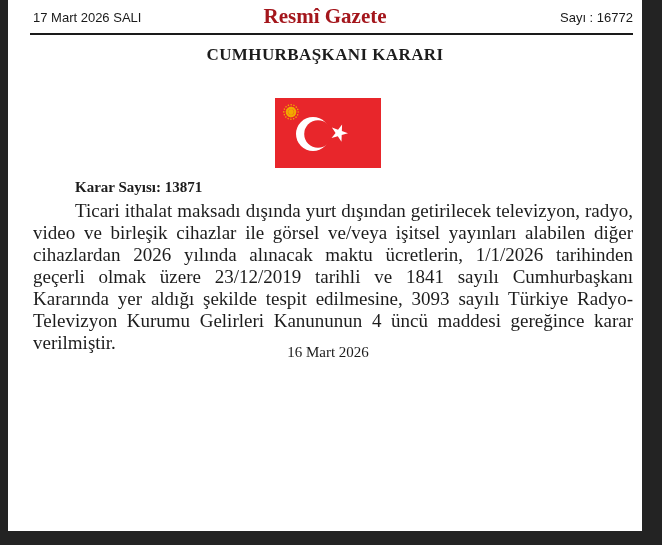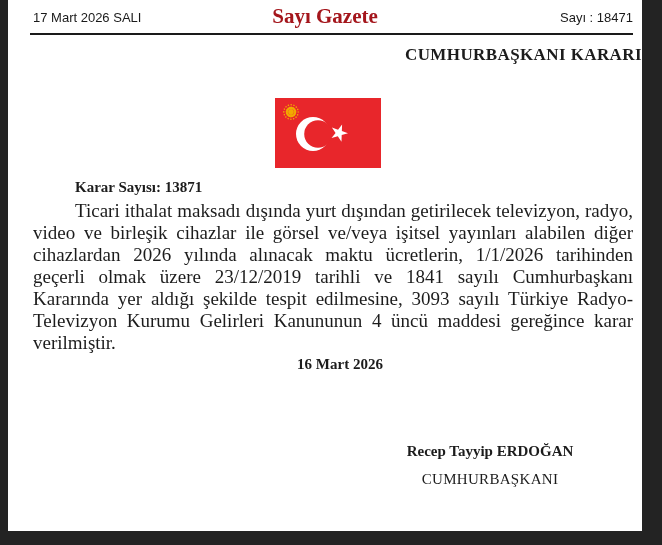--- a/index.html
+++ b/index.html
@@ -33,54 +33,54 @@
     position: absolute; right: 9px; top: 10px;
     font-family: "Liberation Sans", sans-serif;
     font-size: 13px; color: #1a1a1a; white-space: nowrap;
   }
   .masthead-rule {
     position: absolute; left: 22px; right: 9px; top: 33px;
     height: 2px; background: #1a1a1a;
   }
   .doc-title {
     position: absolute; left: 0; right: 0; top: 45px;
-    margin: 0; text-align: right;
+    margin: 0; text-align: center;
     font-size: 17px; font-weight: bold; letter-spacing: 0.4px;
   }
   .flag-wrap { position: absolute; left: 267px; top: 98px; width: 106px; height: 70px; }
 
   .decree-no {
     position: absolute; left: 67px; top: 179px; margin: 0;
     font-size: 15px; font-weight: bold;
   }
   .decree-body {
     position: absolute; left: 25px; top: 200px; width: 600px; margin: 0;
     font-size: 19px; line-height: 22px;
     text-align: justify; text-indent: 42px;
   }
   .decision-date {
-    position: absolute; left: 0; width: 640px; top: 344px; margin: 12px;
-    text-align: center; font-size: 15px; font-weight: bold;
+    position: absolute; left: 0; width: 640px; top: 344px; margin: 0;
+    text-align: center; font-size: 15px;
   }
   .signature {
     position: absolute; left: 332px; top: 443px; width: 300px;
     text-align: center;
   }
   .signature-name { font-size: 15px; font-weight: bold; }
   .signature-title { font-size: 15px; margin-top: 11px; letter-spacing: 0.3px; }
 </style>
 </head>
 <body>
 
 <div class="screen">
   <div class="page">
 
     <span class="masthead-date">17 Mart 2026 SALI</span>
-    <span class="gazette-title">Sayı Gazete</span>
-    <span class="masthead-issue">Sayı : 18471</span>
+    <span class="gazette-title">Resmî Gazete</span>
+    <span class="masthead-issue">Sayı : 16772</span>
     <div class="masthead-rule"></div>
 
     <h1 class="doc-title">CUMHURBAŞKANI KARARI</h1>
 
     <div class="flag-wrap">
       <svg width="106" height="70" viewBox="0 0 106 70">
         <rect x="0" y="0" width="106" height="70" fill="#E8262B"></rect>
         <g>
           <circle cx="16" cy="14" r="7.2" fill="none" stroke="#F2A900" stroke-width="1.5" stroke-dasharray="0.1 2.72" stroke-linecap="round"></circle>
           <circle cx="16" cy="14" r="4.2" fill="none" stroke="#F2A900" stroke-width="2.4" stroke-dasharray="0.1 1.55" stroke-linecap="round"></circle>
@@ -93,19 +93,15 @@
         <path fill="#ffffff" transform="translate(64,35) rotate(20)" d="M0,-9 L2.02,-2.78 L8.56,-2.78 L3.27,1.06 L5.29,7.28 L0,3.44 L-5.29,7.28 L-3.27,1.06 L-8.56,-2.78 L-2.02,-2.78 Z"></path>
       </svg>
     </div>
 
     <p class="decree-no">Karar Sayısı: 13871</p>
 
     <p class="decree-body">Ticari ithalat maksadı dışında yurt dışından getirilecek televizyon, radyo, video ve birleşik cihazlar ile görsel ve/veya işitsel yayınları alabilen diğer cihazlardan 2026 yılında alınacak maktu ücretlerin, 1/1/2026 tarihinden geçerli olmak üzere 23/12/2019 tarihli ve 1841 sayılı Cumhurbaşkanı Kararında yer aldığı şekilde tespit edilmesine, 3093 sayılı Türkiye Radyo-Televizyon Kurumu Gelirleri Kanununun 4 üncü maddesi gereğince karar verilmiştir.</p>
 
     <p class="decision-date">16 Mart 2026</p>
 
-    <div class="signature">
-      <div class="signature-name">Recep Tayyip ERDOĞAN</div>
-      <div class="signature-title">CUMHURBAŞKANI</div>
-    </div>
 
   </div>
 </div>
 
 </body></html>

